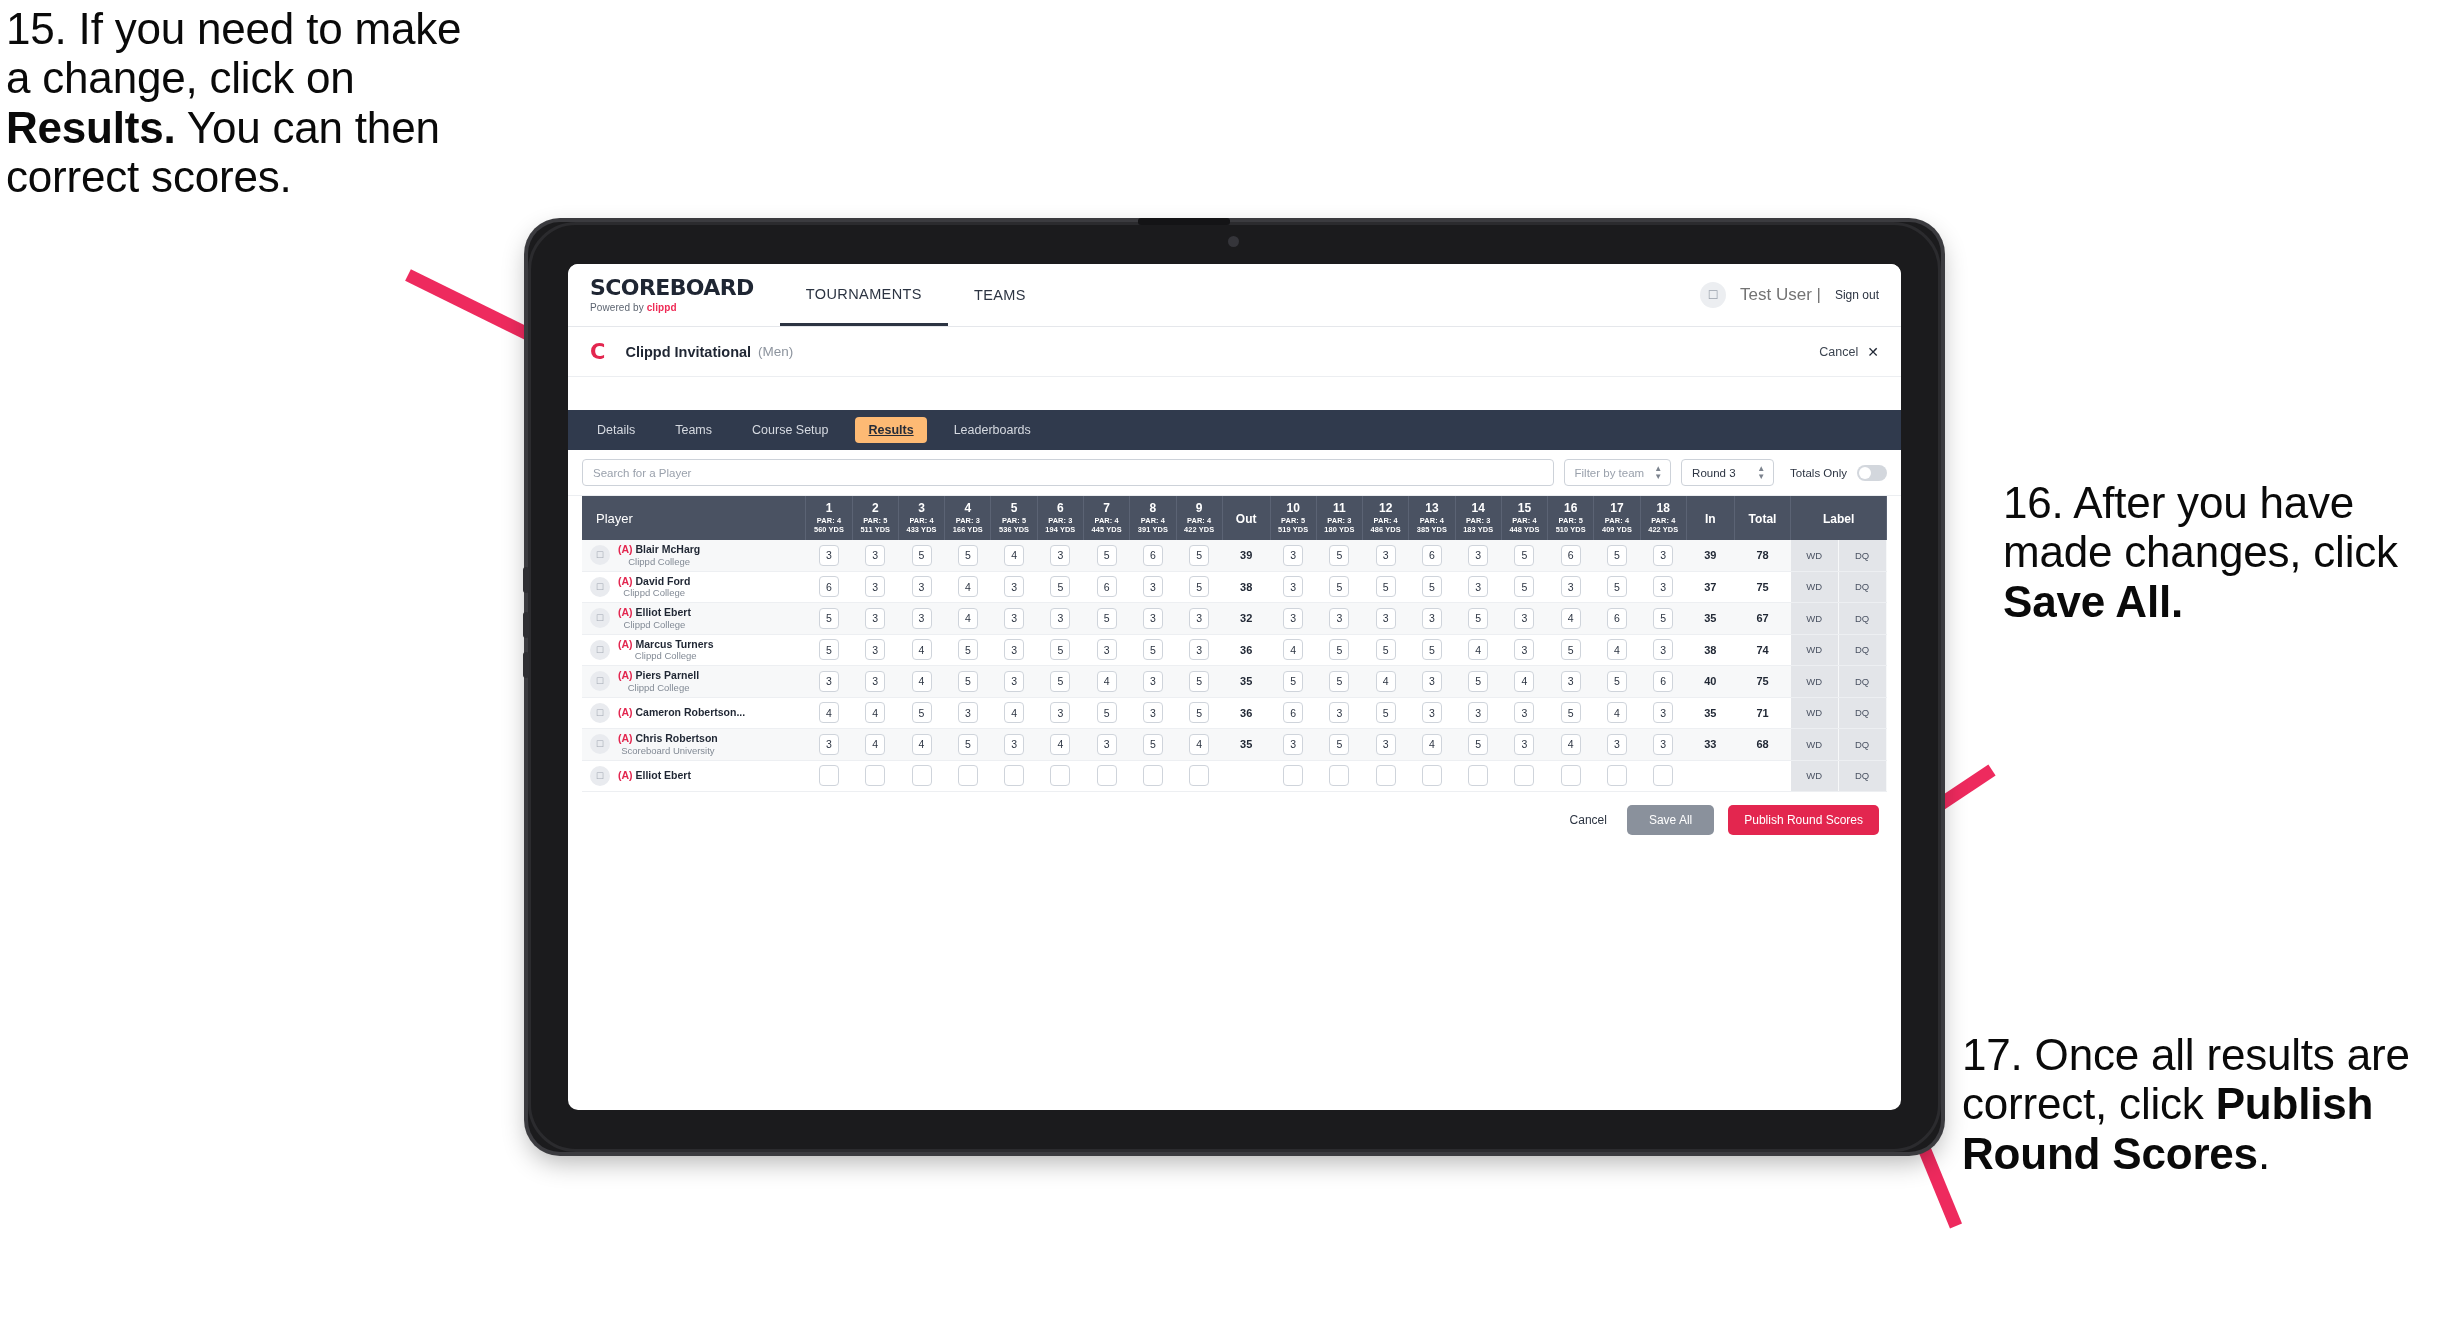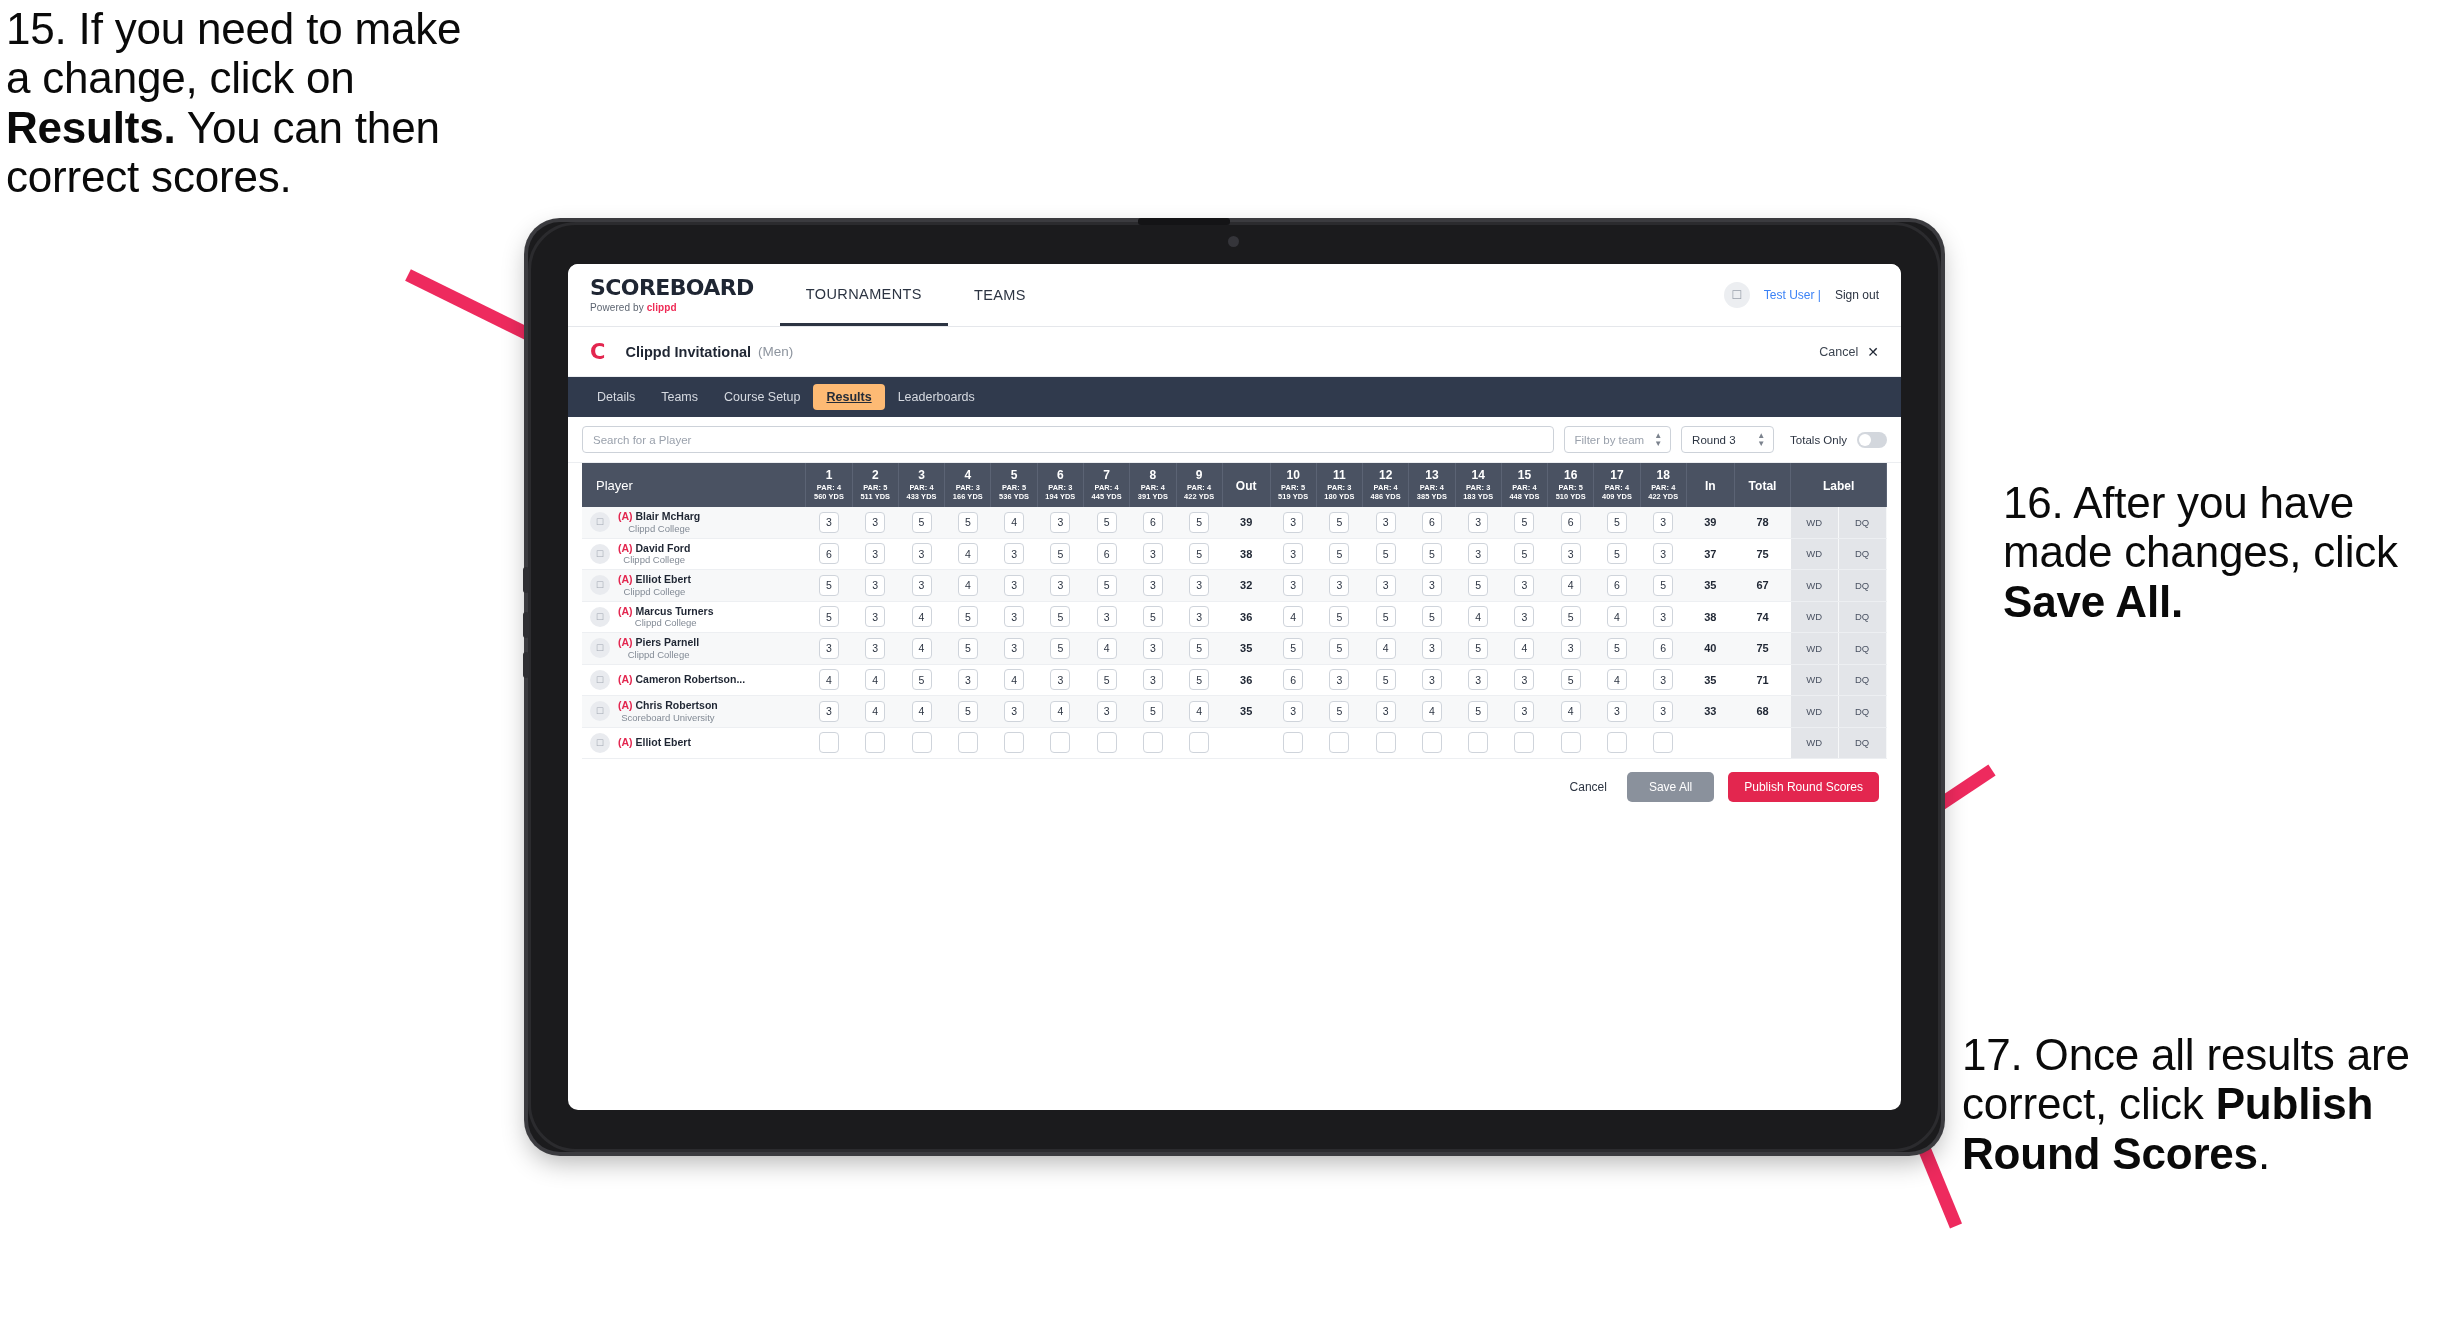--- a/index.html
+++ b/index.html
@@ -103,21 +103,21 @@
   #user-area {
     display: flex; align-items: center; gap: 14px;
     padding-right: 22px;
   }
   .avatar-circle {
     width: 26px; height: 26px; border-radius: 50%;
     background: #eceef1;
     display: flex; align-items: center; justify-content: center;
     color: #9aa1ac; font-size: 12px;
   }
-  #user-name { font-size: 12px; color: #3b82f6; }
+  #user-name { font-size: 17px; color: #737373; }
   #sign-out { font-size: 12px; color: #2c3442; cursor: pointer; }
 
   
   #tourn-header {
     height: 50px;
     display: flex; align-items: center;
     padding: 0 22px;
     background: #fff;
     border-bottom: 1px solid #eceef1;
   }
@@ -132,21 +132,22 @@
   #cancel-x-wrap { display: flex; align-items: center; gap: 9px; cursor: pointer; }
   #cancel-x-label { font-size: 12.5px; color: #3c4450; }
   #cancel-x-icon { font-size: 14px; color: #1f2633; }
 
   
   #subtabs {
     height: 40px;
     background: #303a4d;
     display: flex; align-items: center;
     padding: 0 16px;
-    gap: 0;
+    gap: 14px;
+    margin-top: 33px;
   }
   .subtab {
     font-size: 12.5px;
     color: #d6dae1;
     padding: 6px 13px;
     border-radius: 4px;
     cursor: pointer;
   }
   .subtab.active { background: #fdba74; color: #252c38; font-weight: 600; text-decoration: underline; }
 

